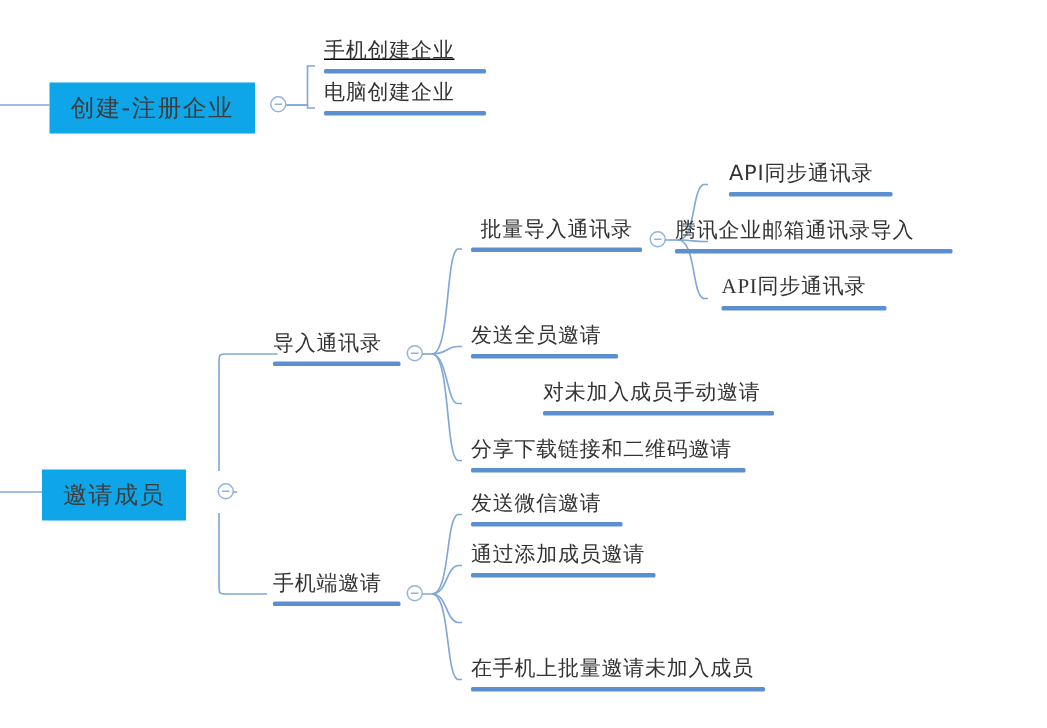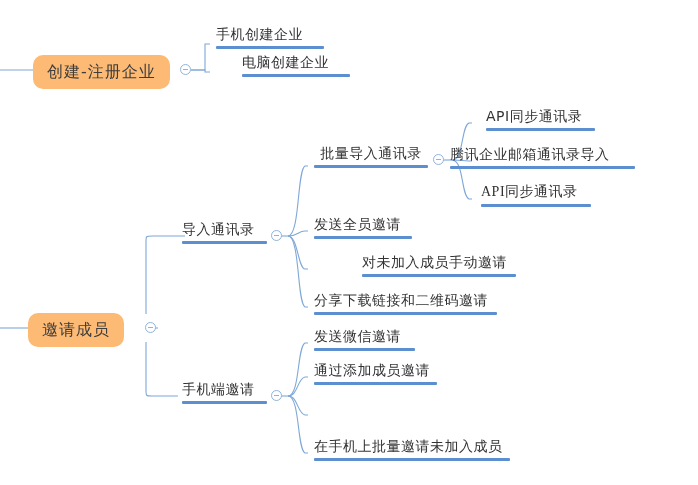--- a/index.html
+++ b/index.html
@@ -33,22 +33,22 @@
   }
   .node-label {
     font-size: 14px;
     color: #333333;
     line-height: 20px;
     letter-spacing: 0.5px;
     white-space: nowrap;
   }
   
   .box {
-    background: #fdba74;
-    border-radius: 10px;
+    background: #0ea5e9;
+    border-radius: 0;
     padding: 7px 14px 7px 14px;
   }
   .box .node-label {
     font-size: 16px;
     color: #3d3d3d;
     letter-spacing: 1px;
   }
   
   .plain {
     padding: 0 6px 0 6px;
@@ -116,26 +116,26 @@
       <path d="M288,396 C298,396 297,413 305,415 L308,415"></path>
       <path d="M288,396 C300,396 297,449 305,453 L308,453"></path>
     </g>
   </svg>
 
   <div class="node box" style="left:33px; top:55px;">
     <div class="node-label">创建-注册企业</div>
   </div>
   <div class="toggle" style="left:180px; top:64px;"></div>
 
-  <div class="node plain" style="left:210px; top:24px; width:120px;">
+  <div class="node plain" style="left:210px; top:24px; width:120px;text-decoration:underline;">
     <div class="node-label">手机创建企业</div>
     <div class="underline"></div>
   </div>
 
-  <div class="node plain" style="left:210px; top:52px; width:120px;margin-left:26px;">
+  <div class="node plain" style="left:210px; top:52px; width:120px;">
     <div class="node-label">电脑创建企业</div>
     <div class="underline"></div>
   </div>
 
   <div class="node box" style="left:28px; top:313px;">
     <div class="node-label">邀请成员</div>
   </div>
   <div class="toggle" style="left:145px; top:322px;"></div>
 
   <div class="node plain" style="left:176px; top:219px; width:97px;">

